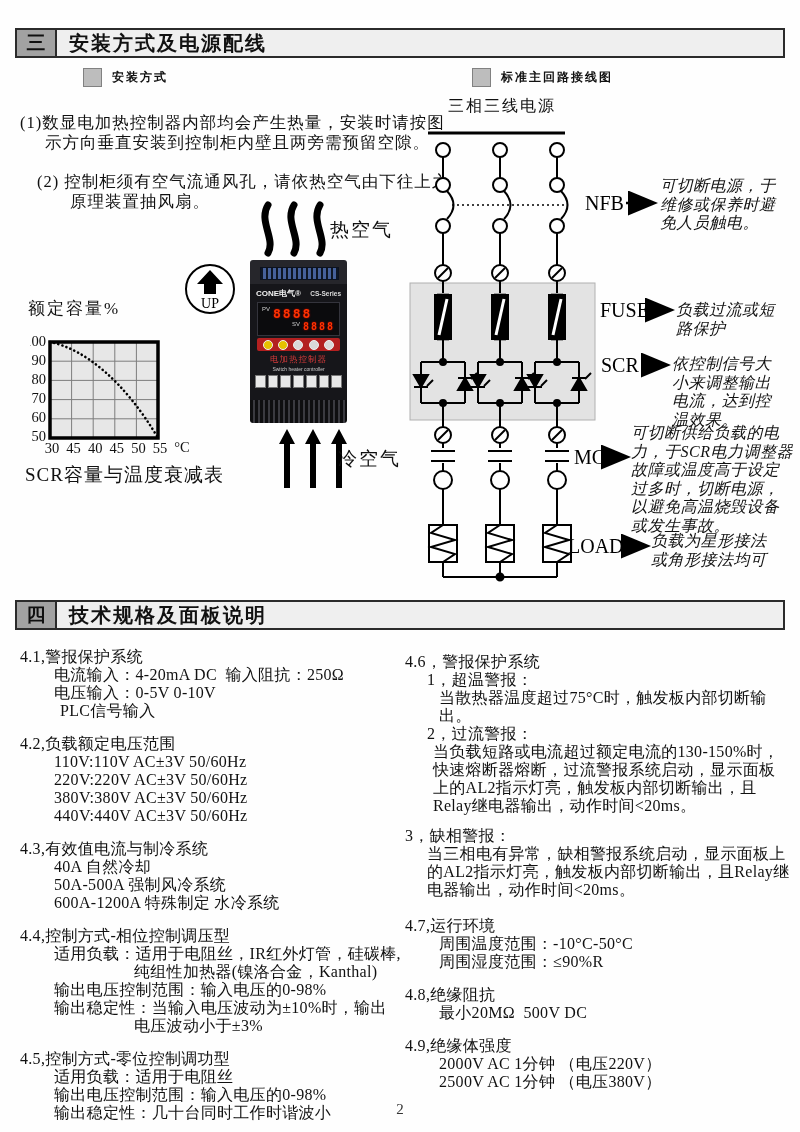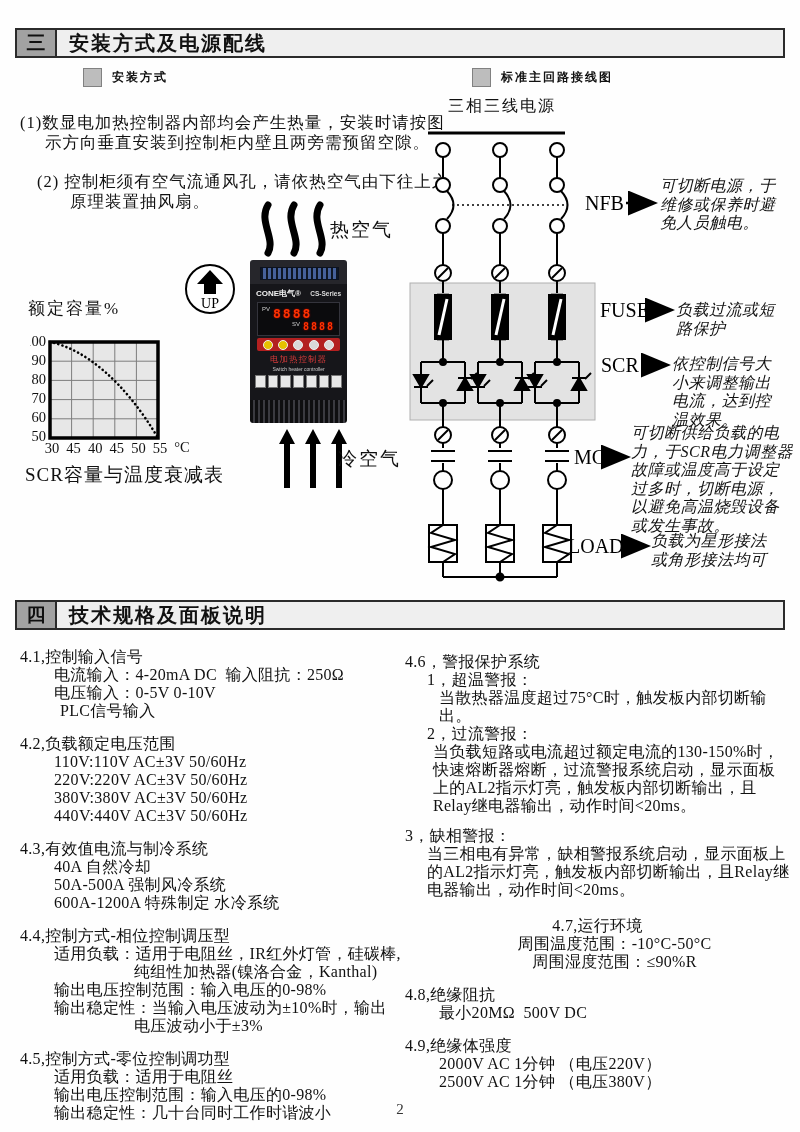--- a/index.html
+++ b/index.html
@@ -352,21 +352,21 @@
   <div class="note" style="left:631px;top:424px;width:162px;">可切断供给负载的电力，于SCR电力调整器故障或温度高于设定过多时，切断电源，以避免高温烧毁设备或发生事故。</div>
   <div class="note" style="left:651px;top:532px;width:120px;">负载为星形接法或角形接法均可</div>
 
   <div class="sec-bar" style="top:600px;">
     <div class="sec-idx">四</div>
     <div class="sec-ttl">技术规格及面板说明</div>
   </div>
 
   <div class="speccol" style="left:20px;top:648px;width:382px;">
     <div class="spec">
-      <div class="spec-title">4.1,控制输入信号</div>
+      <div class="spec-title">4.1,警报保护系统</div>
       <div class="spec-line">电流输入：4-20mA DC  输入阻抗：250Ω</div>
       <div class="spec-line">电压输入：0-5V 0-10V</div>
       <div class="spec-line" style="padding-left:40px;">PLC信号输入</div>
     </div>
     <div class="spec">
       <div class="spec-title">4.2,负载额定电压范围</div>
       <div class="spec-line">110V:110V AC±3V 50/60Hz</div>
       <div class="spec-line">220V:220V AC±3V 50/60Hz</div>
       <div class="spec-line">380V:380V AC±3V 50/60Hz</div>
       <div class="spec-line">440V:440V AC±3V 50/60Hz</div>
@@ -394,21 +394,21 @@
   <div class="speccol" style="left:405px;top:653px;width:385px;">
     <div class="spec">
       <div class="spec-title">4.6，警报保护系统</div>
       <div class="item-head">1，超温警报：</div>
       <div class="item-body">当散热器温度超过75°C时，触发板内部切断输出。</div>
       <div class="item-head">2，过流警报：</div>
       <div class="item-body w2">当负载短路或电流超过额定电流的130-150%时，快速熔断器熔断，过流警报系统启动，显示面板上的AL2指示灯亮，触发板内部切断输出，且Relay继电器输出，动作时间&lt;20ms。</div>
       <div class="item-head lvl0" style="margin-top:12px;">3，缺相警报：</div>
       <div class="item-body lvl0">当三相电有异常，缺相警报系统启动，显示面板上的AL2指示灯亮，触发板内部切断输出，且Relay继电器输出，动作时间&lt;20ms。</div>
     </div>
-    <div class="spec" style="margin-top:18px;text-align:center;">
+    <div class="spec" style="margin-top:18px;">
       <div class="spec-title">4.7,运行环境</div>
       <div class="spec-line">周围温度范围：-10°C-50°C</div>
       <div class="spec-line">周围湿度范围：≤90%R</div>
     </div>
     <div class="spec">
       <div class="spec-title">4.8,绝缘阻抗</div>
       <div class="spec-line">最小20MΩ  500V DC</div>
     </div>
     <div class="spec">
       <div class="spec-title">4.9,绝缘体强度</div>

